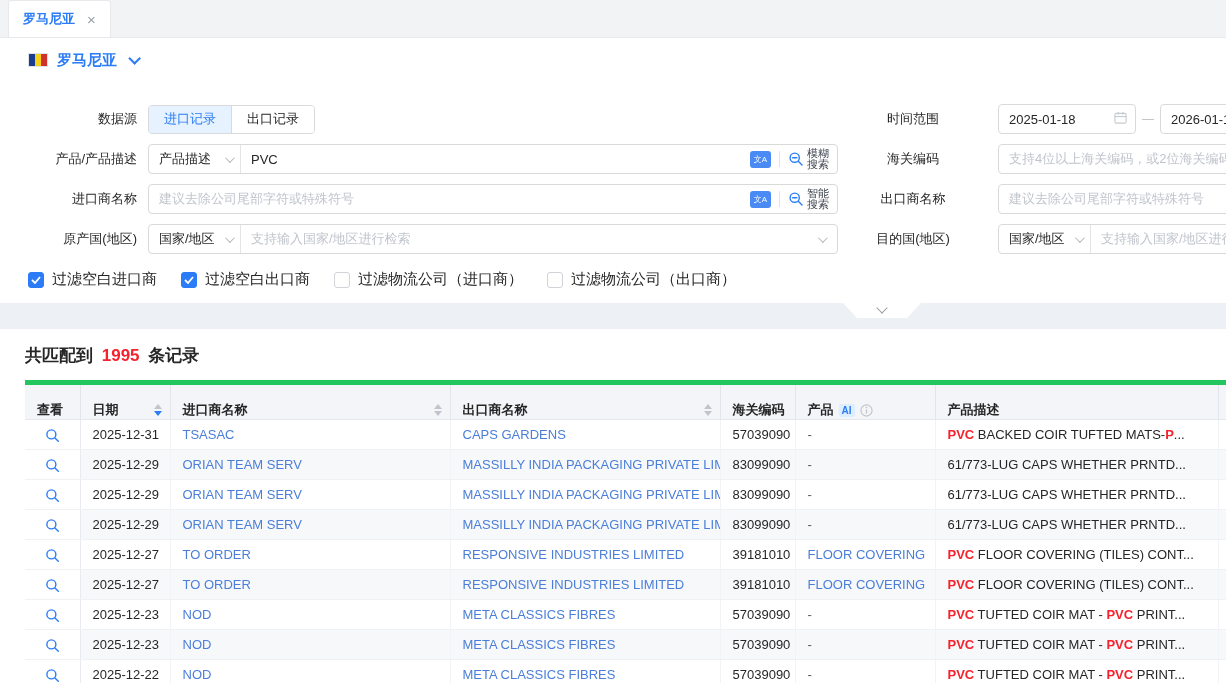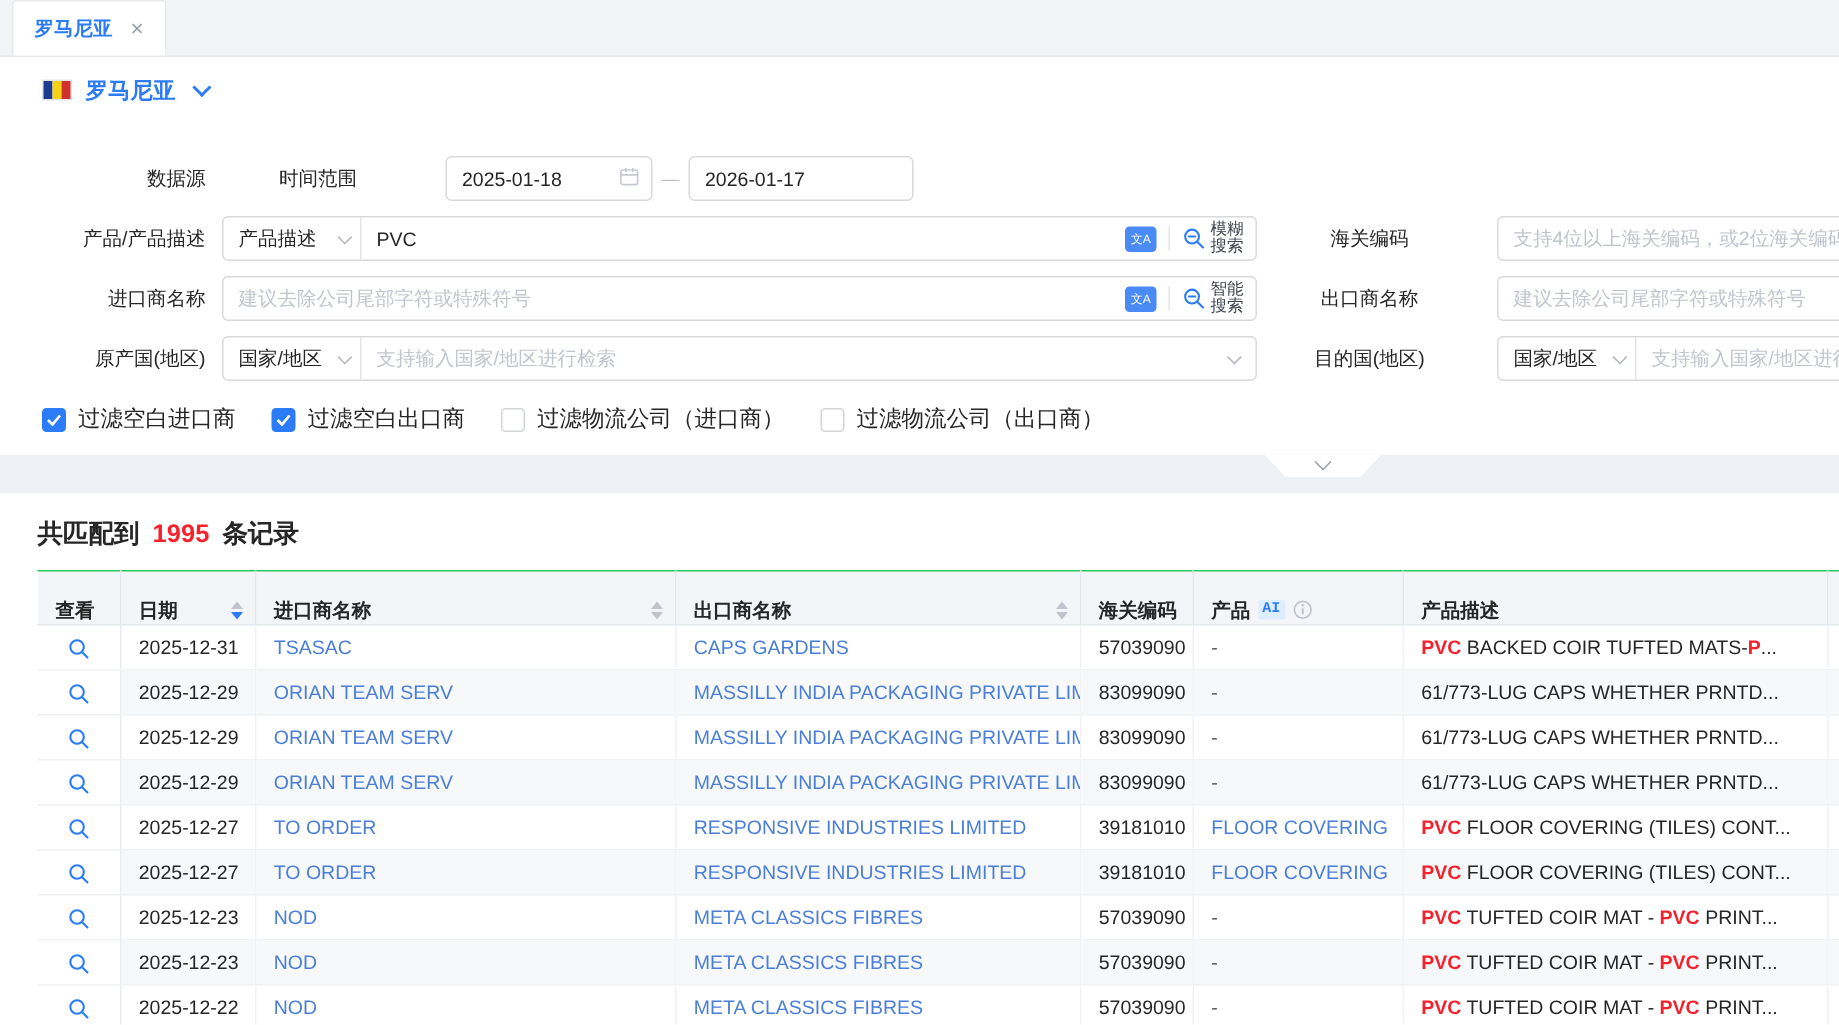--- a/index.html
+++ b/index.html
@@ -78,22 +78,22 @@
 
   .gray-gap { height:26px; background:#edf0f4; }
 
   
   .results-panel { background:#fff; height:357px; overflow:hidden; }
   .count-line { padding:15px 0 13px 25px; font-size:17px; font-weight:bold; color:#262626; }
   .count-line .red { color:#f5222d; padding:0 4px; }
 
   table { table-layout:fixed; border-collapse:collapse; margin-left:25px; width:1313px; }
   thead th { background:#f3f5f8; height:36px; font-size:13px; color:#262626; font-weight:bold; text-align:left;
-             padding:16px 6px 0 12px; border-top:1px solid #22c55e; border-bottom:1px solid #e4e7ec;
-             border-right:1px solid #e2e6ec; white-space:nowrap; overflow:hidden;font-family:Liberation Mono, monospace; }
+             padding:16px 6px 0 12px; border-top:5px solid #22c55e; border-bottom:1px solid #e4e7ec;
+             border-right:1px solid #e2e6ec; white-space:nowrap; overflow:hidden; }
   thead th .th-inner { display:flex; align-items:center; }
   .sorter { margin-left:auto; display:inline-flex; flex-direction:column; gap:2px; padding-right:2px; cursor:pointer; }
   .caret-up { width:0; height:0; border-left:4px solid transparent; border-right:4px solid transparent;
               border-bottom:5px solid #c0c4cc; }
   .caret-down { width:0; height:0; border-left:4px solid transparent; border-right:4px solid transparent;
                 border-top:5px solid #c0c4cc; }
   .caret-down.on { border-top-color:#2b7cf6; }
   .ai-badge { background:#ddeeff; color:#2b7cf6; font-size:10px; font-weight:bold; border-radius:2px;
               padding:1px 3px; margin-left:5px; }
   .info-ic { margin-left:5px; display:inline-flex; }
@@ -126,20 +126,26 @@
   </span>
   <span class="country-title">罗马尼亚</span>
   <span class="chev-blue"></span>
 </div>
 
 <div class="form-panel">
 
 
   <div class="frow">
     <span class="lbl lbl-l">数据源</span>
+    <div class="field-l">
+      <div class="seg-group">
+        <div class="seg active">进口记录</div>
+        <div class="seg">出口记录</div>
+      </div>
+    </div>
     <span class="lbl lbl-r">时间范围</span>
     <div class="field-r">
       <div class="dateinput" style="width:138px">
         <span>2025-01-18</span>
         <span class="cal">
           <svg width="13" height="13" viewBox="0 0 14 14">
               <rect x="1" y="2.5" width="12" height="10.5" rx="1.5" fill="none" stroke="#c6cad1" stroke-width="1.2"></rect>
               <line x1="1" y1="6" x2="13" y2="6" stroke="#c6cad1" stroke-width="1.2"></line>
               <line x1="4.5" y1="1" x2="4.5" y2="4" stroke="#c6cad1" stroke-width="1.2"></line>
               <line x1="9.5" y1="1" x2="9.5" y2="4" stroke="#c6cad1" stroke-width="1.2"></line>

